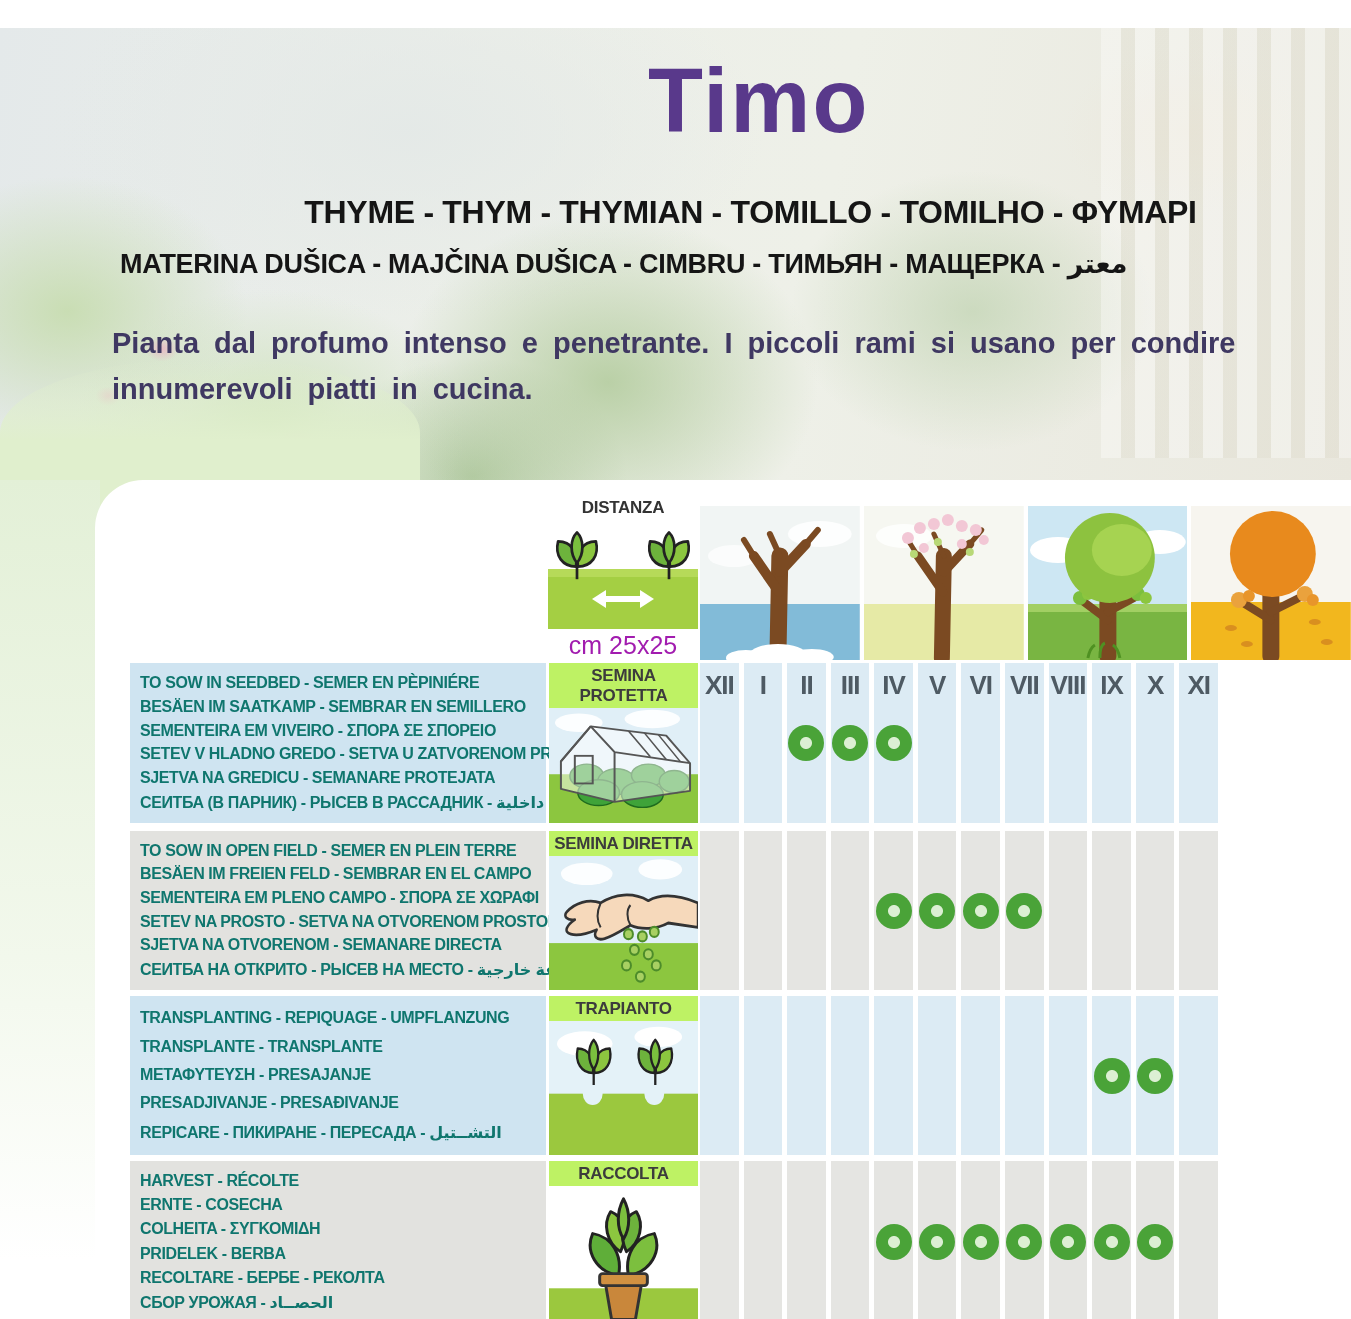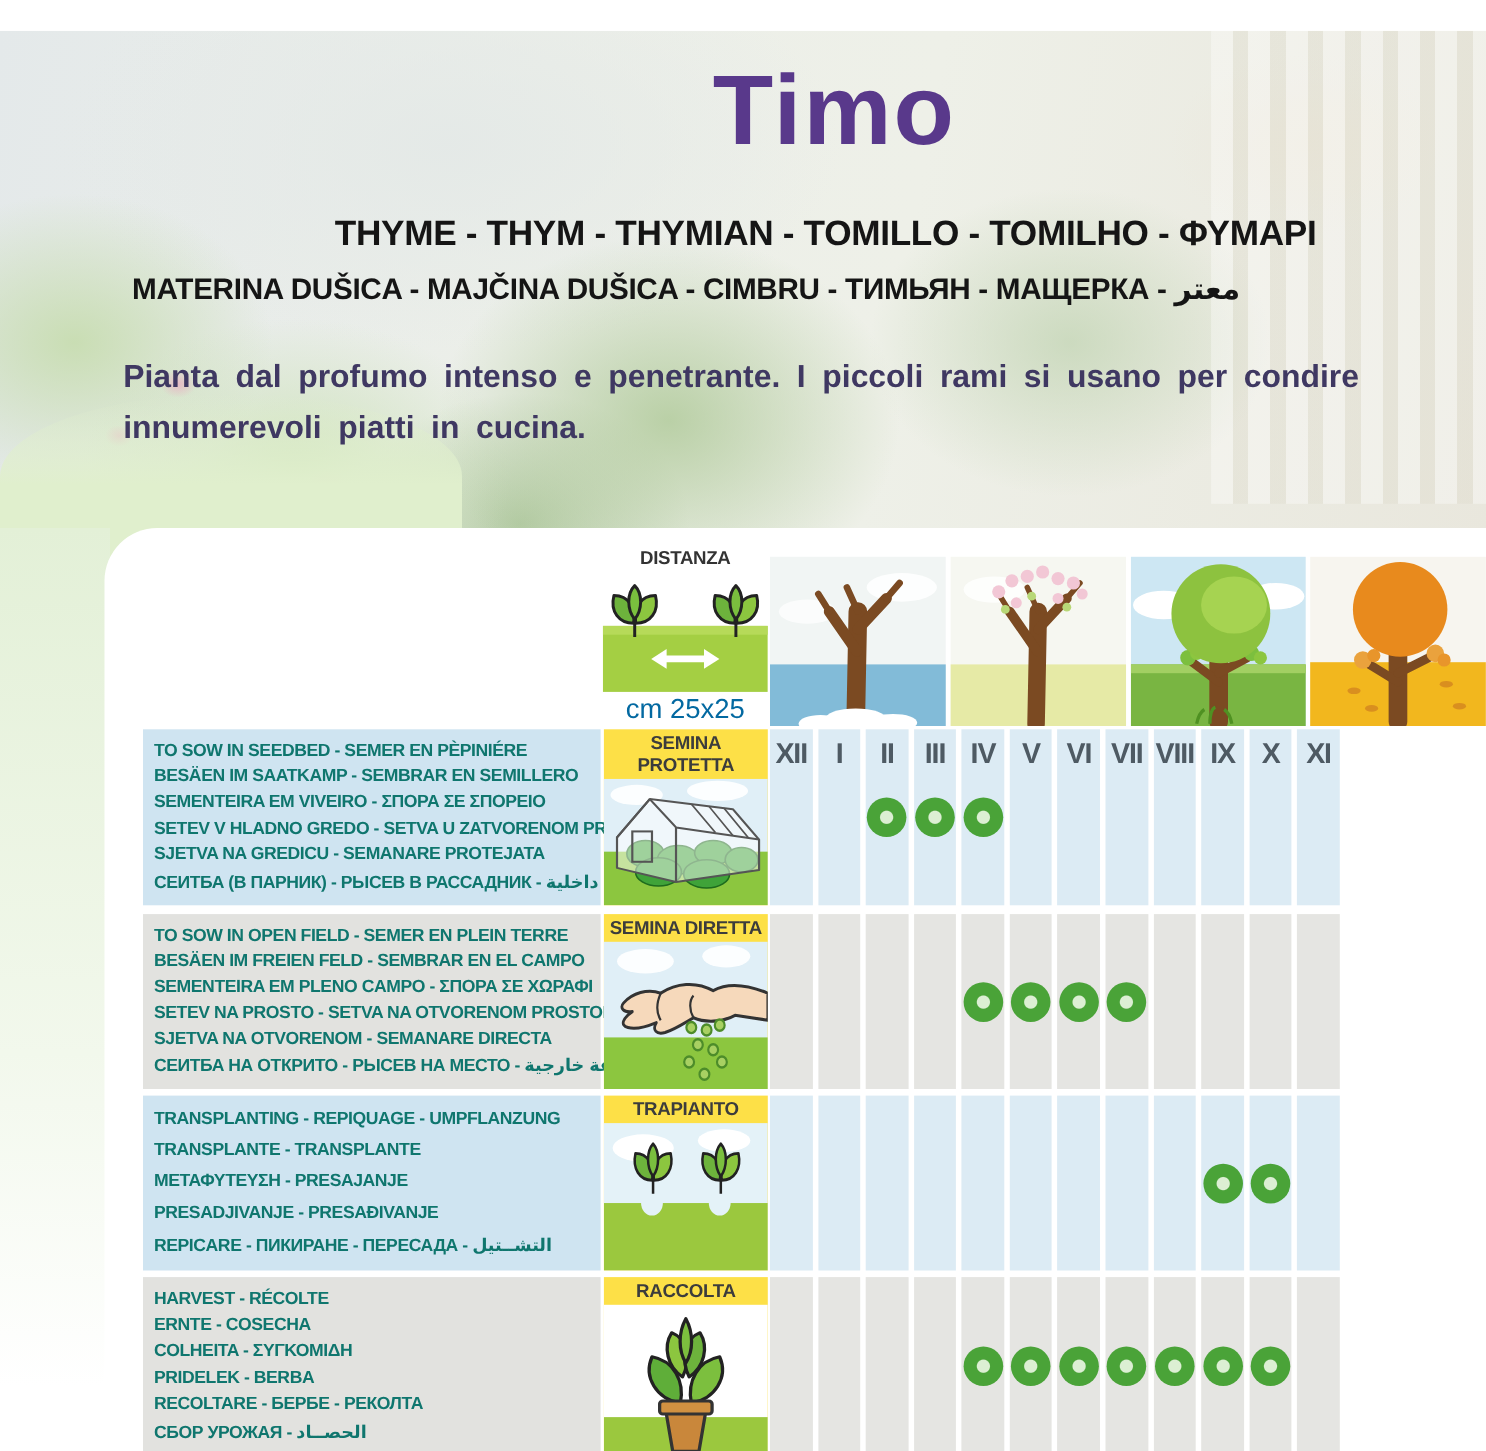--- a/index.html
+++ b/index.html
@@ -34,32 +34,32 @@
     color:#3f3862;word-spacing:7px;white-space:nowrap;}
   
   .left-strip{position:absolute;left:0;top:452px;width:100px;height:867px;
     background:linear-gradient(#e3f0d7,#f2f8ec 55%,#ffffff 90%);}
   .panel{position:absolute;left:95px;top:452px;width:1256px;height:867px;background:#fff;
     border-top-left-radius:48px;}
   
   .distanza-block{position:absolute;left:548px;top:470px;width:150px;text-align:center;}
   .distanza-label{font-size:17px;font-weight:700;letter-spacing:-.3px;color:#333;}
   .distance-svg{display:block;width:150px;height:106px;margin-top:5px;}
-  .distance-value{font-size:25px;font-weight:500;color:#0369a1;margin-top:2px;}
+  .distance-value{font-size:25px;font-weight:500;color:#a21caf;margin-top:2px;}
   .seasons{position:absolute;left:700px;top:478px;width:651px;height:154px;
     display:grid;grid-template-columns:repeat(4,1fr);gap:4px;}
   .season{width:100%;height:100%;}
   .season svg{width:100%;height:100%;display:block;}
   
   .label-panel{position:absolute;left:130px;width:416px;box-sizing:border-box;padding:8px 10px;
     display:flex;flex-direction:column;justify-content:space-around;}
   .lbl-line{font-size:16px;font-weight:700;letter-spacing:-.4px;color:#0f766e;white-space:nowrap;}
   .tonebg-blue{background:var(--label-blue);}
   .tonebg-gray{background:var(--label-gray);}
-  .icon-cell{position:absolute;left:549px;width:149px;background:#fde047;display:flex;flex-direction:column;}
+  .icon-cell{position:absolute;left:549px;width:149px;background:#bef264;display:flex;flex-direction:column;}
   .row-title{font-size:17px;font-weight:700;letter-spacing:-.3px;color:#3c3c3c;text-align:center;padding:3px 0 2px;}
   .icon-cell svg{width:100%;flex:1;display:block;}
   .month-row{position:absolute;left:700px;width:518px;display:grid;grid-template-columns:repeat(12,1fr);gap:5px;}
   .cell{position:relative;}
   .tone-blue{background:var(--blue);}
   .tone-gray{background:var(--gray);}
   .mn{position:absolute;top:7px;left:0;width:100%;text-align:center;
     font-size:26px;font-weight:700;letter-spacing:-1px;color:#4e5a63;}
   .dot{position:absolute;top:50%;left:50%;transform:translate(-50%,-50%);width:36px;height:36px;border-radius:50%;
     background:radial-gradient(circle at 50% 50%, #dcefd3 0 5.5px, var(--dot) 6.5px);}

